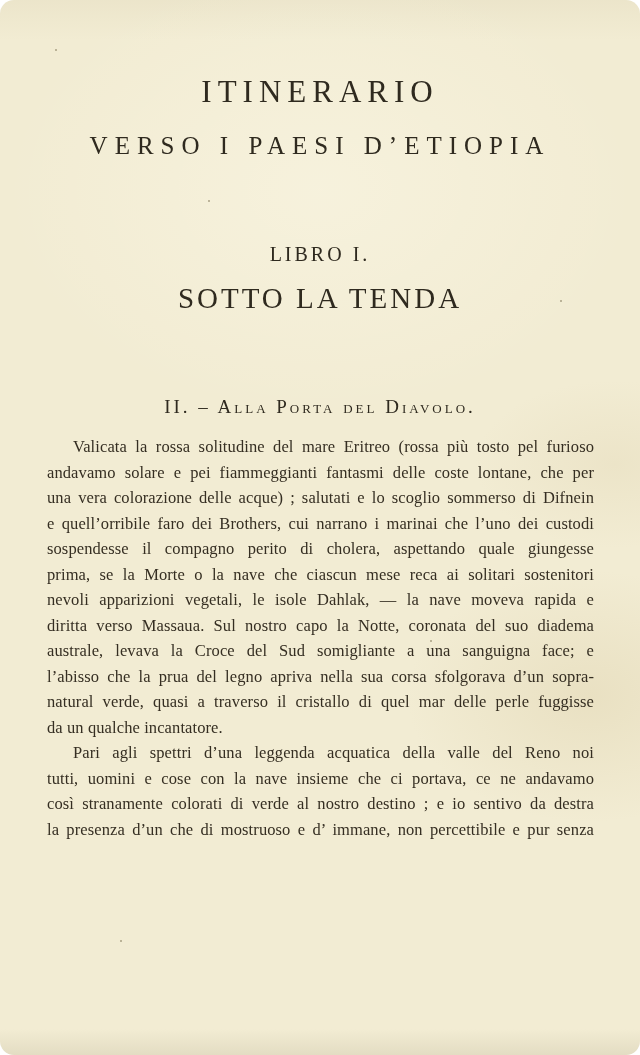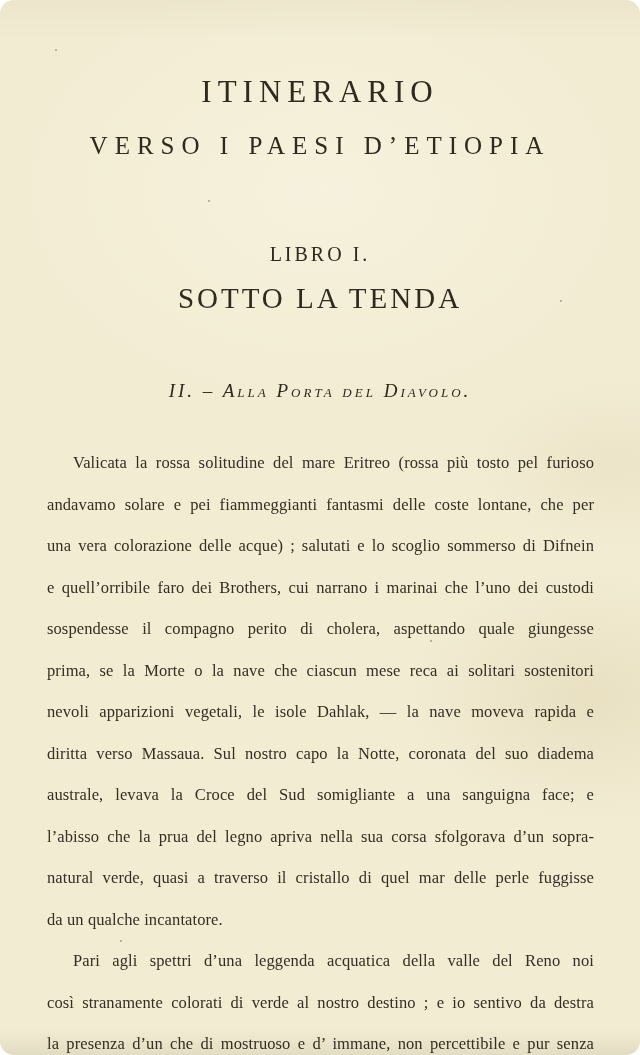--- a/index.html
+++ b/index.html
@@ -20,35 +20,34 @@
   }
   .speck { position:absolute; border-radius:50%; background:rgba(110,98,66,0.55); }
   .heading {
     position: absolute; left: 0; right: 0;
     text-align: center; color: #2f2a1f; white-space: nowrap;
   }
   .title    { top: 74px;  font-size: 31px; letter-spacing: 6px; }
   .subtitle { top: 132px; font-size: 25px; letter-spacing: 7px; }
   .libro    { top: 243px; font-size: 20px; letter-spacing: 3px; }
   .tenda    { top: 282px; font-size: 29px; letter-spacing: 3px; }
-  .chapter  { top: 380px; font-size: 19px; letter-spacing: 3px; font-variant: small-caps; font-style: italic; }
+  .chapter  { top: 396px; font-size: 19px; letter-spacing: 3px; font-variant: small-caps; }
   .body-text {
     position: absolute;
     left: 47px; width: 547px; top: 434px;
     color: #352e22;
     font-size: 16.5px;
     letter-spacing: 0.1px;
   }
   .paragraph { margin: 0; }
   .line {
     height: 25.5px; line-height: 25.5px;
     text-align: justify;
     text-align-last: justify;
     overflow: hidden;
-    margin-top: 16px;
   }
   .line.indent { padding-left: 26px; }
   .line.last { text-align-last: left; }
 </style>
 </head>
 <body>
 
 <div class="page">
   <div class="speck" style="left:55px; top:49px; width:2px; height:2px;"></div>
   <div class="speck" style="left:208px; top:200px; width:2px; height:2px;"></div>
@@ -72,17 +71,18 @@
         <div class="line">prima, se la Morte o la nave che ciascun mese reca ai solitari sostenitori</div>
         <div class="line">nevoli apparizioni vegetali, le isole Dahlak, — la nave moveva rapida e</div>
         <div class="line">diritta verso Massaua. Sul nostro capo la Notte, coronata del suo diadema</div>
         <div class="line">australe, levava la Croce del Sud somigliante a una sanguigna face; e</div>
         <div class="line">l’abisso che la prua del legno apriva nella sua corsa sfolgorava d’un sopra-</div>
         <div class="line">natural verde, quasi a traverso il cristallo di quel mar delle perle fuggisse</div>
         <div class="line last">da un qualche incantatore.</div>
       </div>
       <div class="paragraph">
         <div class="line indent">Pari agli spettri d’una leggenda acquatica della valle del Reno noi</div>
+        <div class="line">tutti, uomini e cose con la nave insieme che ci portava, ce ne andavamo</div>
         <div class="line">così stranamente colorati di verde al nostro destino ; e io sentivo da destra</div>
         <div class="line">la presenza d’un che di mostruoso e d’ immane, non percettibile e pur senza</div>
       </div>
     </div>
 </div>
 
 </body></html>

